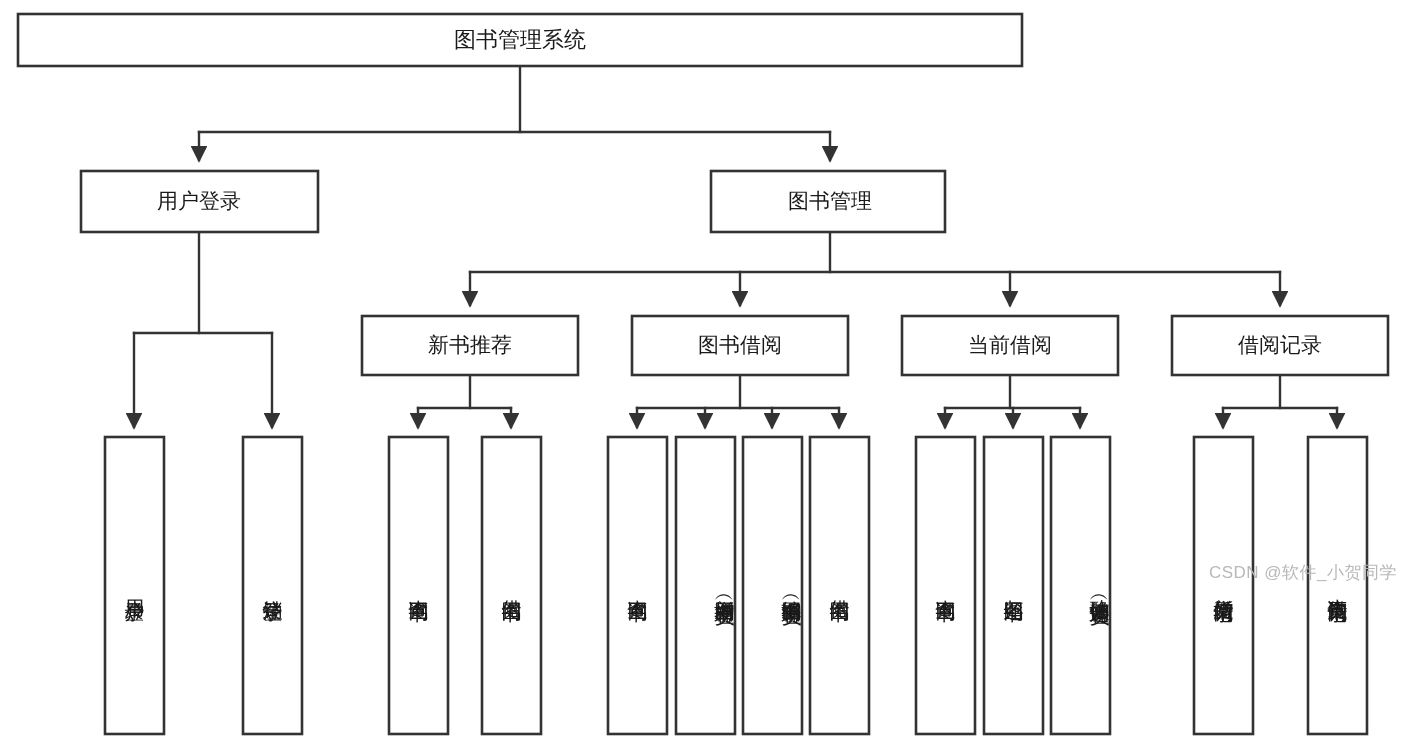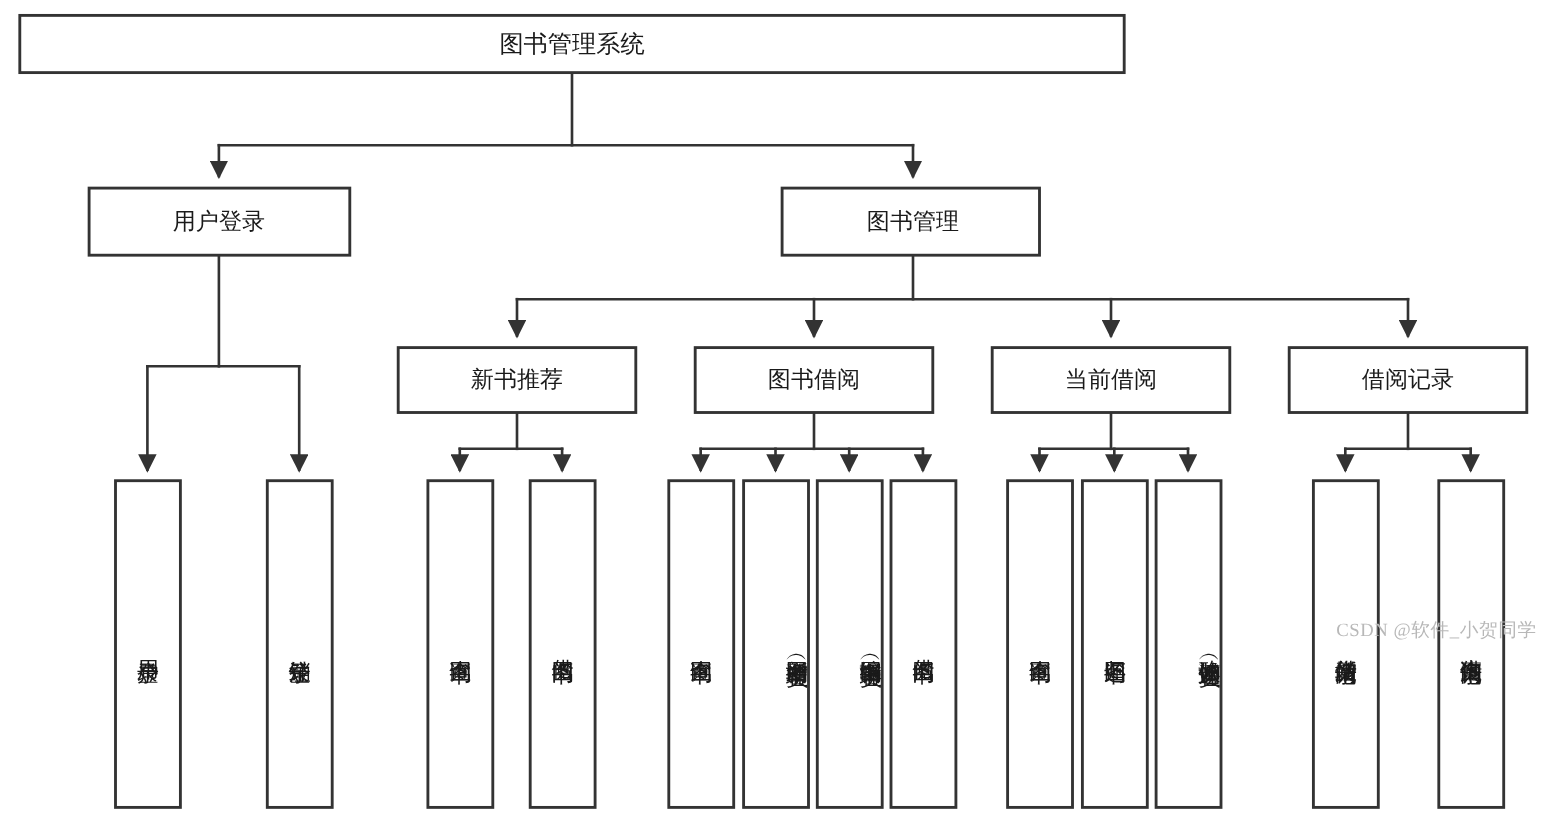--- a/index.html
+++ b/index.html
@@ -68,21 +68,21 @@
     text-orientation: upright;
     white-space: nowrap;
     letter-spacing: 1px;
     text-align: center;
     pointer-events: none;
   }
   .watermark {
     position: absolute;
     right: 8px;
     bottom: 6px;
-    font-family: Liberation Serif, serif;
+    font-family: Liberation Sans, sans-serif;
     font-size: 17px;
     color: #b8b8b8;
     letter-spacing: 0.5px;
     white-space: nowrap;
   }
 </style>
 </head>
 <body>
 
 <div id="diagram-root">

